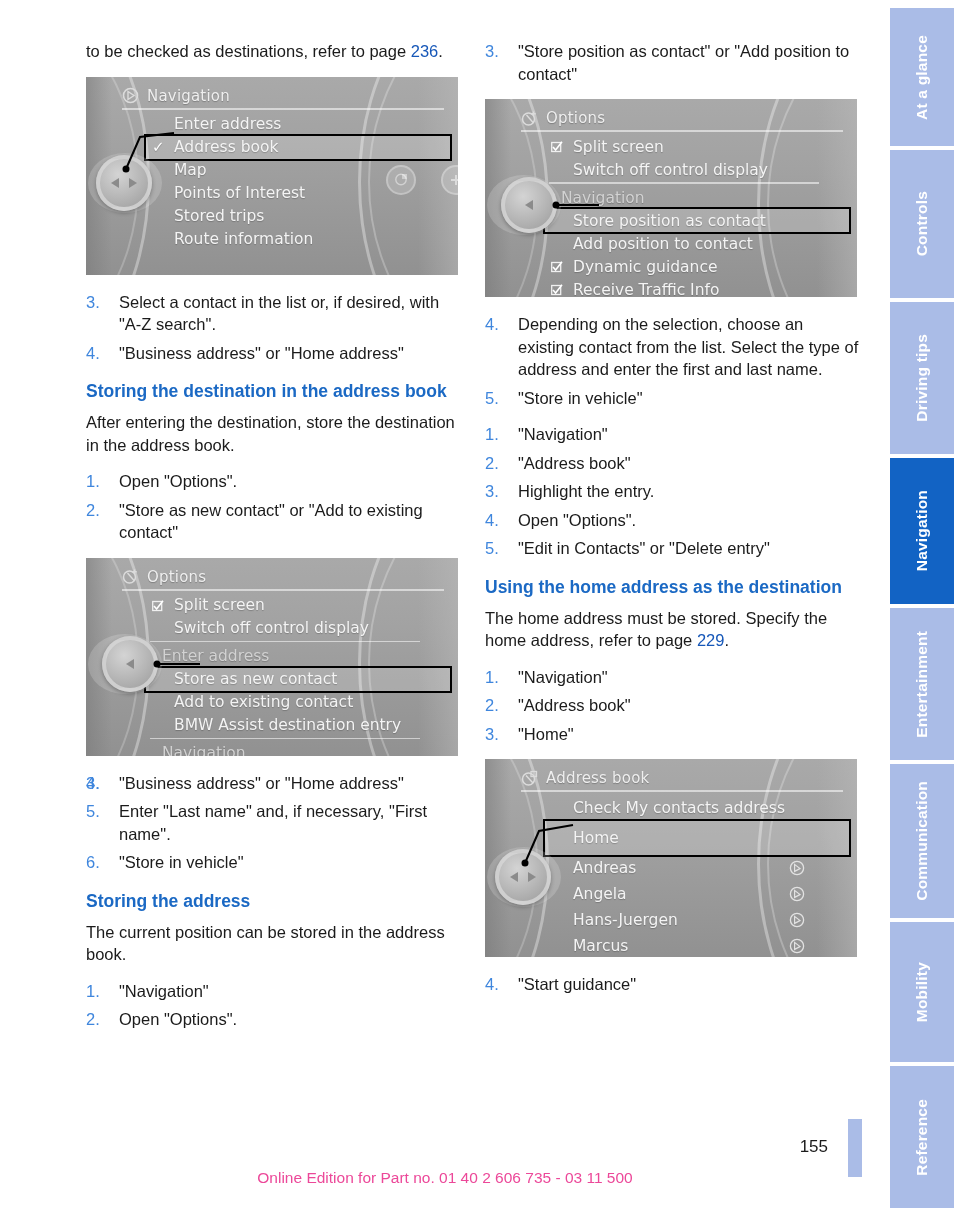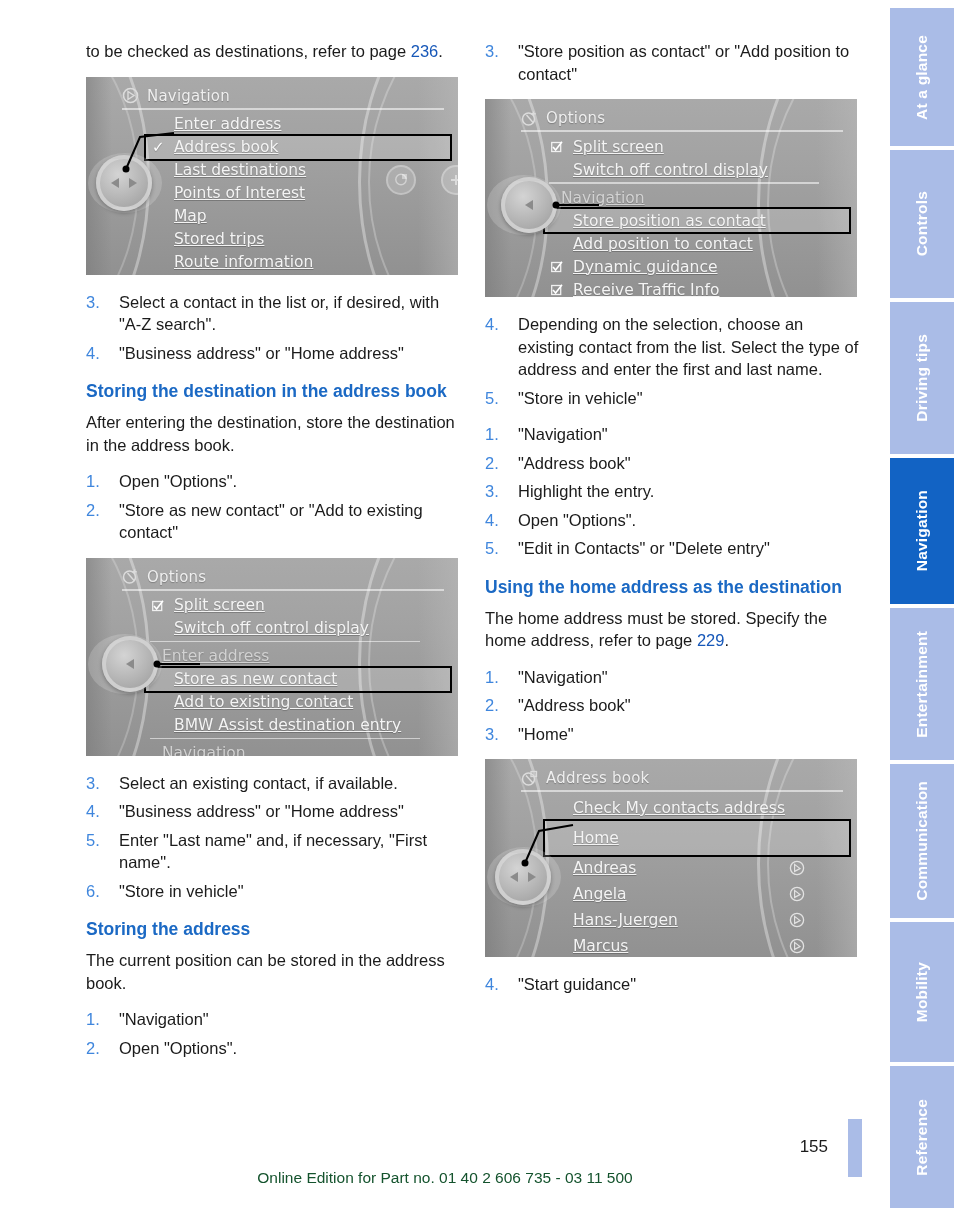--- a/index.html
+++ b/index.html
@@ -154,21 +154,20 @@
   .idrive .row {
     position: relative;
     height: 23px;
     display: flex;
     align-items: center;
     padding-left: 28px;
     color: #f4f4f4;
     font-size: 15.5px;
     text-shadow: 0 1px 1px rgba(0,0,0,.22);
     white-space: nowrap;
-    text-decoration: underline;
   }
   .idrive .row.section {
     color: #d2d2d2;
     padding-left: 16px;
   }
   .idrive .row.sep { margin-top: 5px; }
   .idrive .row.has-rule::before {
     content: "";
     position: absolute;
     left: 4px; right: 30px; top: -4px;
@@ -260,21 +259,21 @@
   }
   .tab.active { background: #1263c4; }
 
   
   .footer-line {
     position: absolute;
     left: 0; right: 64px;
     bottom: 28px;
     text-align: center;
     font-size: 15.5px;
-    color: #14532d;
+    color: #ec4899;
   }
   .page-num {
     position: absolute;
     right: 126px;
     bottom: 58px;
     font-size: 17px;
     color: #1b1b1b;
   }
   .page-num-bar {
     position: absolute;
@@ -317,27 +316,24 @@
 
         <div class="list">
           <div class="row">
               <span>Enter address</span>
             </div>
           <div class="row selected">
               <span class="check">✓</span>
               <span>Address book</span>
             </div>
           <div class="row">
-              <span>Last destinations</span>
+              <span>Map</span>
             </div>
           <div class="row">
               <span>Points of Interest</span>
-            </div>
-          <div class="row">
-              <span>Map</span>
             </div>
           <div class="row">
               <span>Stored trips</span>
             </div>
           <div class="row">
               <span>Route information</span>
             </div>
         </div>
 
         <div class="knob-halo" style="left:2px;top:76px;"></div>
@@ -428,21 +424,21 @@
         <div class="knob" style="left:16px;top:78px;">
           <span class="tri l"></span>
         </div>
         <svg class="leader" style="left:66px;top:98px;width:56px;height:20px;">
           <path d="M4 8 H48" stroke="#000" stroke-width="2" fill="none"></path>
           <circle cx="5" cy="8" r="3.5" fill="#000"></circle>
         </svg>
       </div>
 
       <ol class="steps">
-        <li><span class="num">3.</span><span>Select an existing contact, if available.</span></li>
+        <li><span class="num">3.</span></li>
         <li><span class="num">4.</span><span>"Business address" or "Home address"</span></li>
         <li><span class="num">5.</span><span>Enter "Last name" and, if necessary, "First name".</span></li>
         <li><span class="num">6.</span><span>"Store in vehicle"</span></li>
       </ol>
 
       <h2 class="heading">Storing the address</h2>
       <p class="para">The current position can be stored in the address book.</p>
 
       <ol class="steps">
         <li><span class="num">1.</span><span>"Navigation"</span></li>

